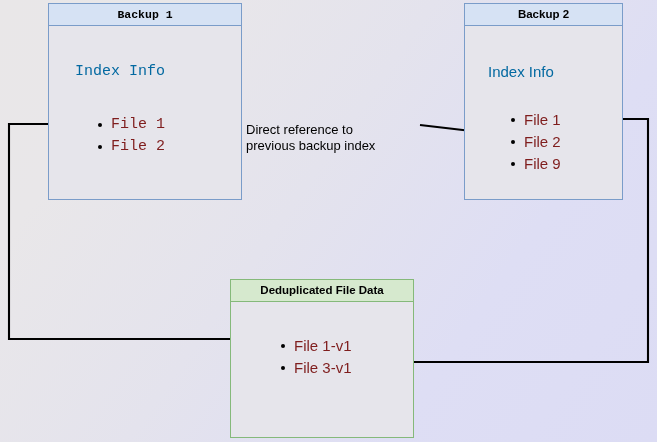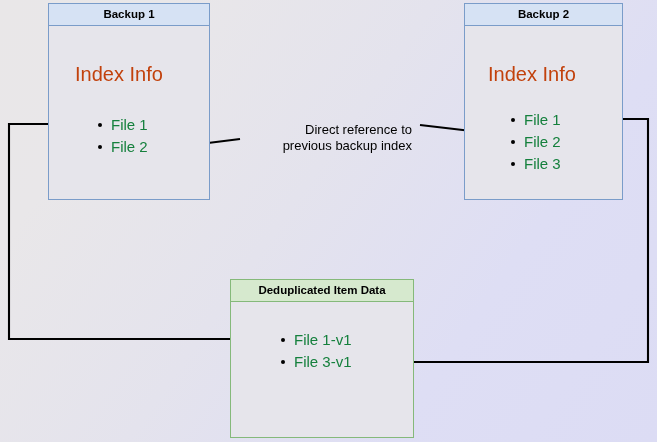--- a/index.html
+++ b/index.html
@@ -55,53 +55,53 @@
     background: #d6e9ce;
     border-bottom: 1px solid #85b97a;
   }
   .node-body {
     position: relative;
     height: calc(100% - 22px);
     background: #e6e5eb;
   }
   .index-label {
     position: absolute;
-    font-size: 20px;
-    color: #c2410c;
+    font-size: 15px;
+    color: #0369a1;
     white-space: nowrap;
   }
   .file-list {
     position: absolute;
     margin: 0;
     padding: 0;
     list-style: none;
   }
   .file-list li {
     position: relative;
     font-size: 15px;
     line-height: 22px;
-    color: #15803d;
+    color: #7f1d1d;
     white-space: nowrap;
     padding-left: 14px;
   }
   .file-list li::before {
     content: "";
     position: absolute;
     left: 1px;
     top: 9px;
     width: 4px;
     height: 4px;
     border-radius: 50%;
     background: #000;
   }
   .edge-label {
     position: absolute;
     font-size: 13px;
     line-height: 16px;
-    text-align: right;
+    text-align: left;
     color: #000;
     white-space: nowrap;
   }
 </style>
 </head>
 <body>
 
 <div id="canvas">
 
   <svg id="edges" viewBox="0 0 657 442" width="657" height="442">
@@ -118,47 +118,47 @@
 
     <g>
       <path d="M95,124 L9,124 L9,339 L272,339" stroke="#000" stroke-width="2.1" fill="none" stroke-linejoin="miter" marker-end="url(#ah)"></path>
     </g>
 
     <g>
       <path d="M573,119 L648,119 L648,362 L379,362" stroke="#000" stroke-width="2.1" fill="none" stroke-linejoin="miter" marker-end="url(#ah)"></path>
     </g>
   </svg>
 
-  <div class="node blue" style="left:48px; top:3px; width:162px; height:197px;">
+  <div class="node blue" style="left:48px; top:3px; width:194px; height:197px;font-family:Liberation Mono, monospace;">
     <div class="node-header">Backup 1</div>
     <div class="node-body">
       <div class="index-label" style="left:26px; top:37px;">Index Info</div>
       <ul class="file-list" style="left:48px; top:88px;">
         <li>File 1</li>
         <li>File 2</li>
       </ul>
     </div>
   </div>
 
   <div class="node blue" style="left:464px; top:3px; width:159px; height:197px;">
     <div class="node-header">Backup 2</div>
     <div class="node-body">
       <div class="index-label" style="left:23px; top:37px;">Index Info</div>
       <ul class="file-list" style="left:45px; top:83px;">
         <li>File 1</li>
         <li>File 2</li>
-        <li>File 3</li>
+        <li>File 9</li>
       </ul>
     </div>
   </div>
 
   <div class="node green" style="left:230px; top:279px; width:184px; height:159px;">
-    <div class="node-header">Deduplicated Item Data</div>
+    <div class="node-header">Deduplicated File Data</div>
     <div class="node-body">
-      <ul class="file-list" style="left:49px; top:27px;">
+      <ul class="file-list" style="left:49px; top:33px;">
         <li>File 1-v1</li>
         <li>File 3-v1</li>
       </ul>
     </div>
   </div>
 
   <div class="edge-label" style="left:246px; top:122px; width:166px;">
     <div>Direct reference to</div>
     <div>previous backup index</div>
   </div>

